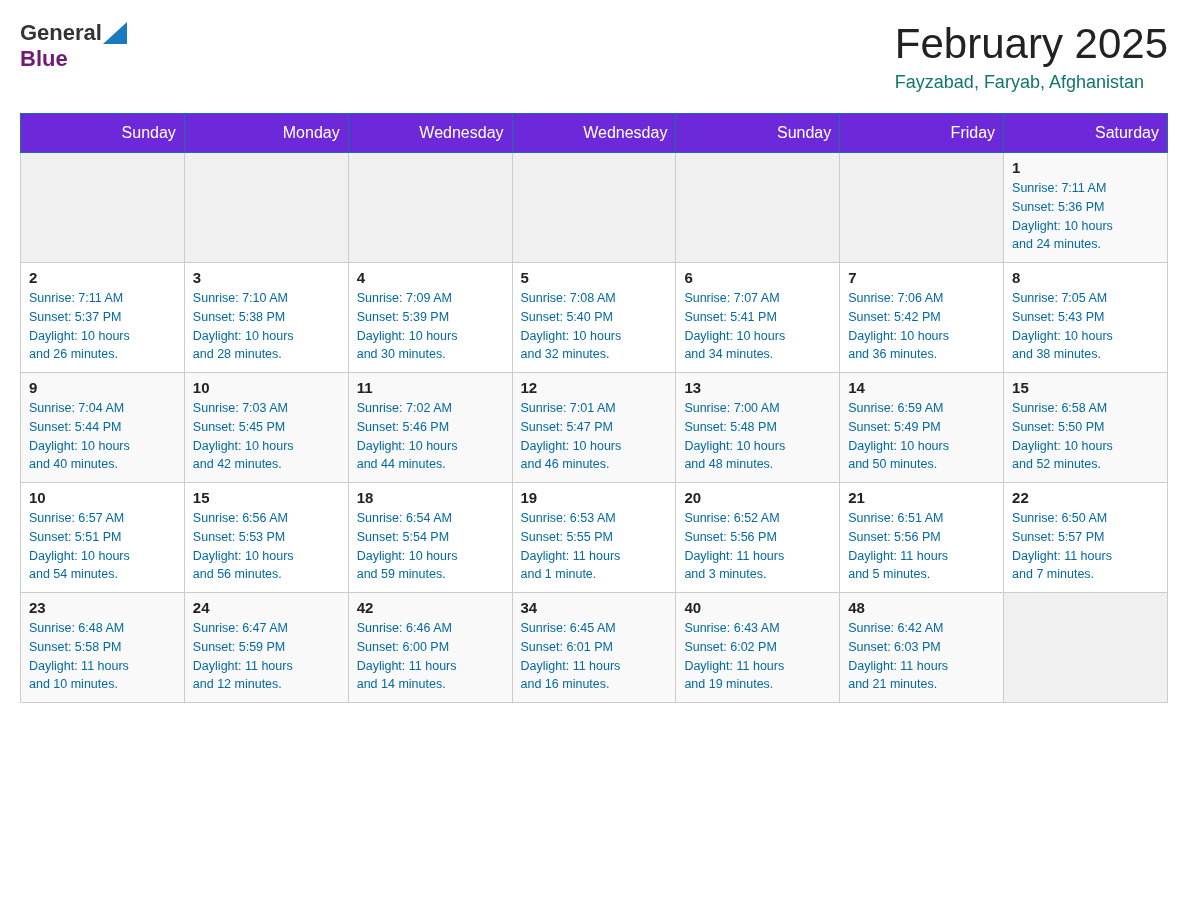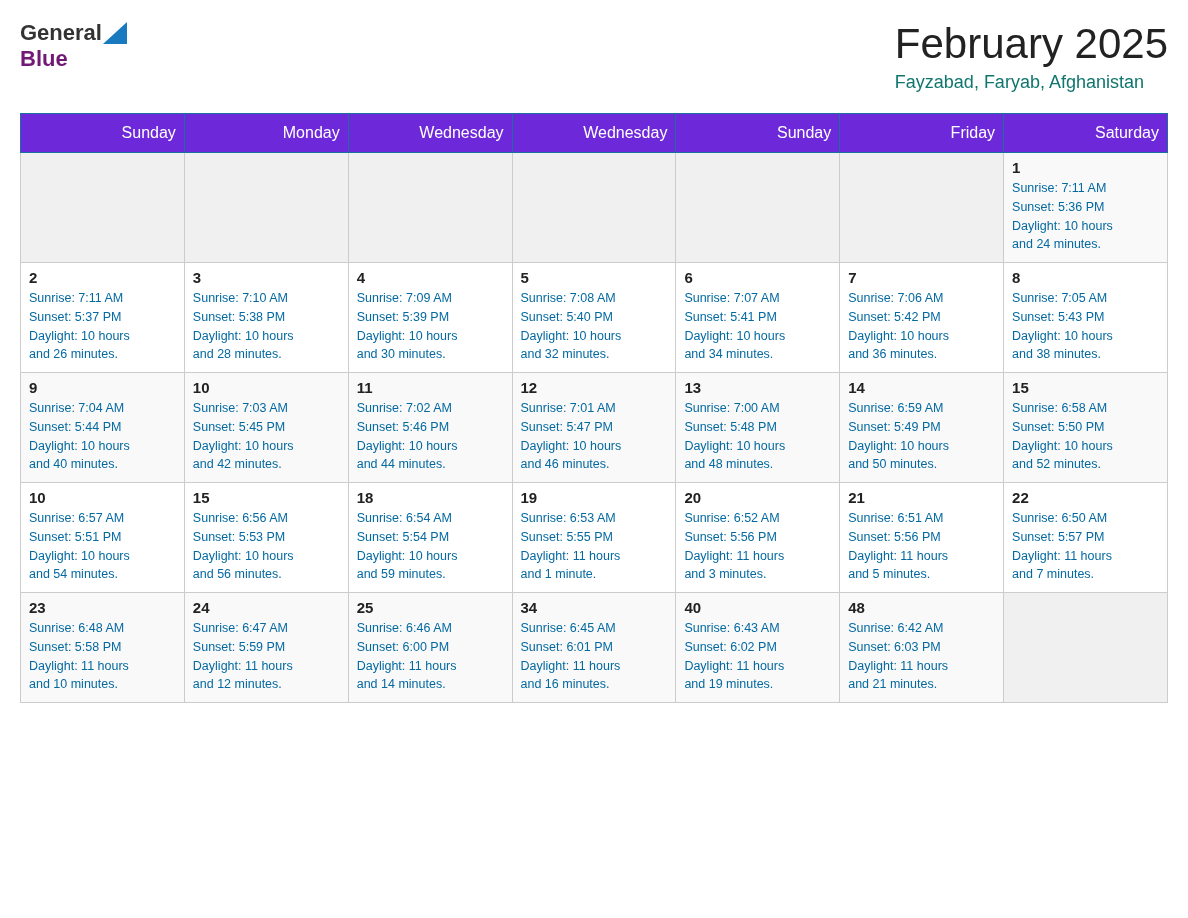--- a/index.html
+++ b/index.html
@@ -225,21 +225,21 @@
       <tr>
         <td>
           <span class="day-number">23</span>
           <div class="day-info">Sunrise: 6:48 AM<br>Sunset: 5:58 PM<br>Daylight: 11 hours<br>and 10 minutes.</div>
         </td>
         <td>
           <span class="day-number">24</span>
           <div class="day-info">Sunrise: 6:47 AM<br>Sunset: 5:59 PM<br>Daylight: 11 hours<br>and 12 minutes.</div>
         </td>
         <td>
-          <span class="day-number">25</span>
+          <span class="day-number">42</span>
           <div class="day-info">Sunrise: 6:46 AM<br>Sunset: 6:00 PM<br>Daylight: 11 hours<br>and 14 minutes.</div>
         </td>
         <td>
           <span class="day-number">34</span>
           <div class="day-info">Sunrise: 6:45 AM<br>Sunset: 6:01 PM<br>Daylight: 11 hours<br>and 16 minutes.</div>
         </td>
         <td>
           <span class="day-number">40</span>
           <div class="day-info">Sunrise: 6:43 AM<br>Sunset: 6:02 PM<br>Daylight: 11 hours<br>and 19 minutes.</div>
         </td>

